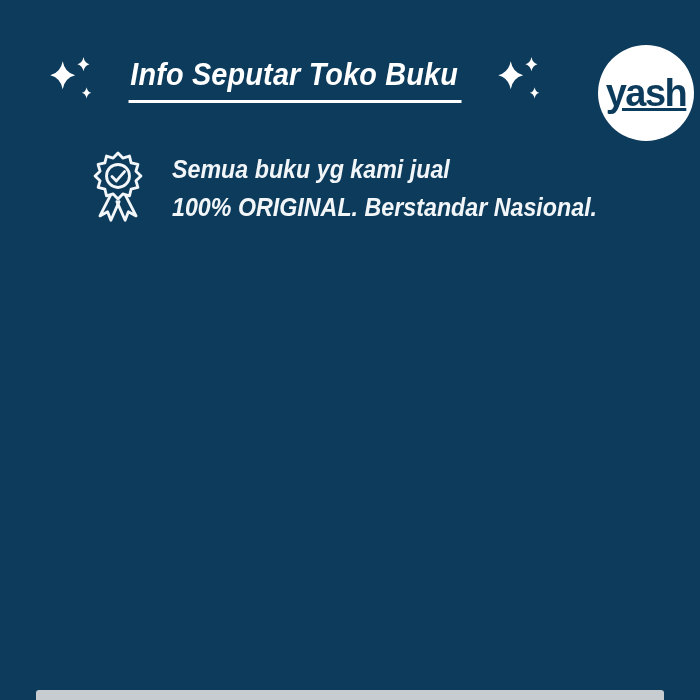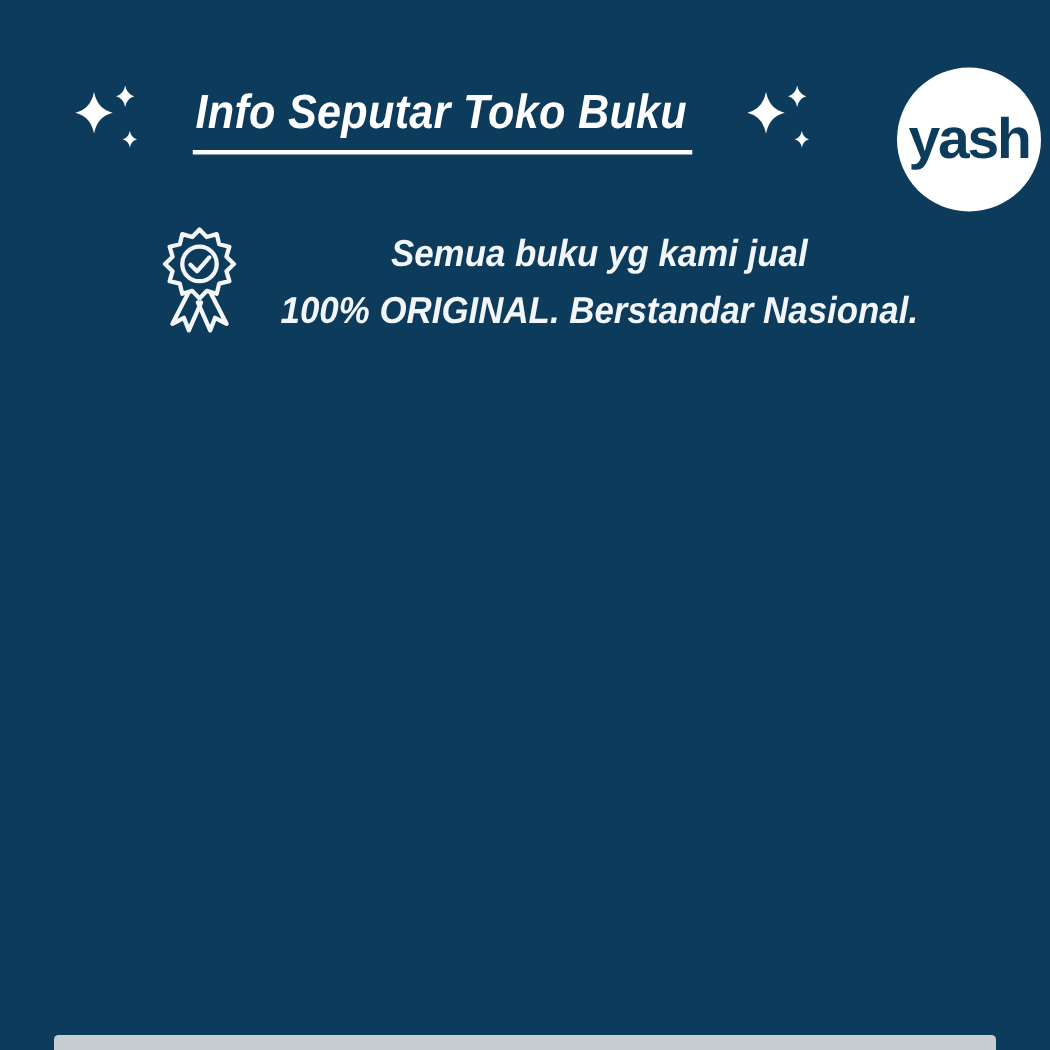--- a/index.html
+++ b/index.html
@@ -44,28 +44,28 @@
     width:96px;height:96px;
     border-radius:50%;
     background:#ffffff;
     display:flex;align-items:center;justify-content:center;
   }
   .logo span{
     font-size:38px;
     font-weight:bold;
     color:var(--bg);
     letter-spacing:-1.5px;
+    text-decoration:underline;
   }
   
   .row{
     position:absolute;
-    left:95px;
+    left:80px;
     display:flex;
     align-items:center;
-    text-align:center;
   }
   .iconbox{
     width:76px;height:88px;
     flex:0 0 auto;
     display:flex;align-items:center;justify-content:center;
     margin-right:16px;
   }
   .txt{
     color:var(--ink);
     font-size:25px;

